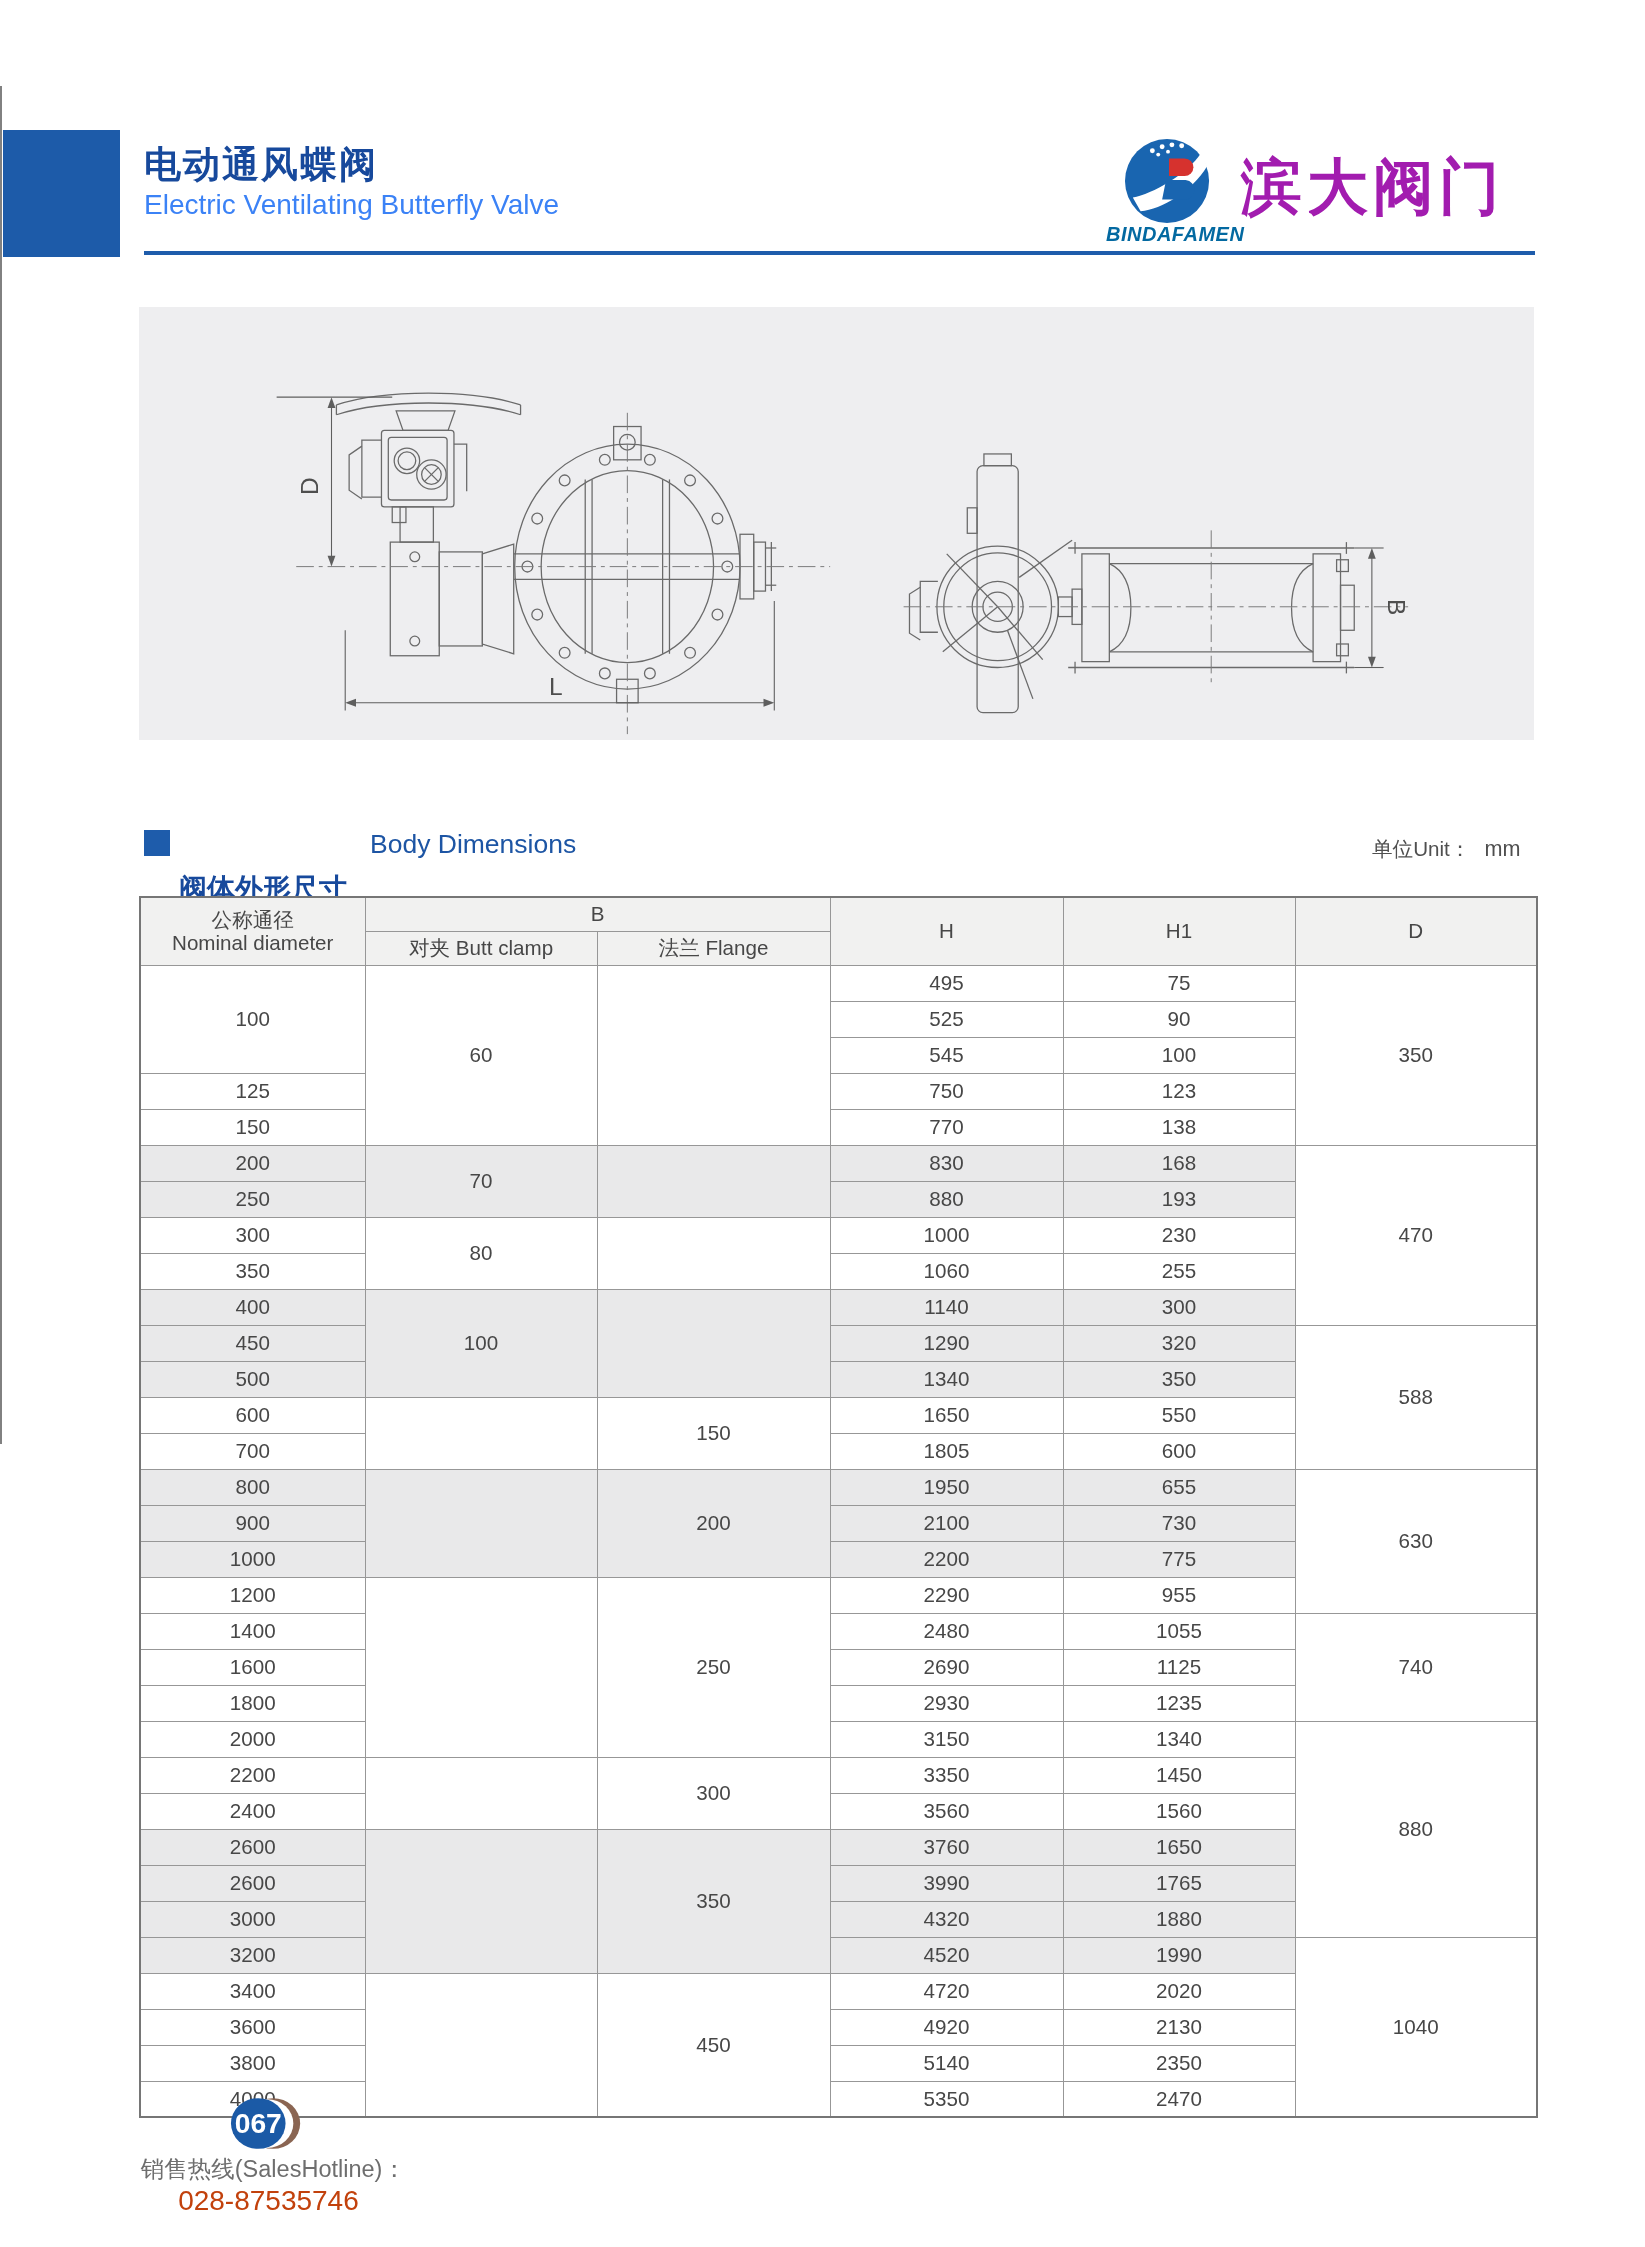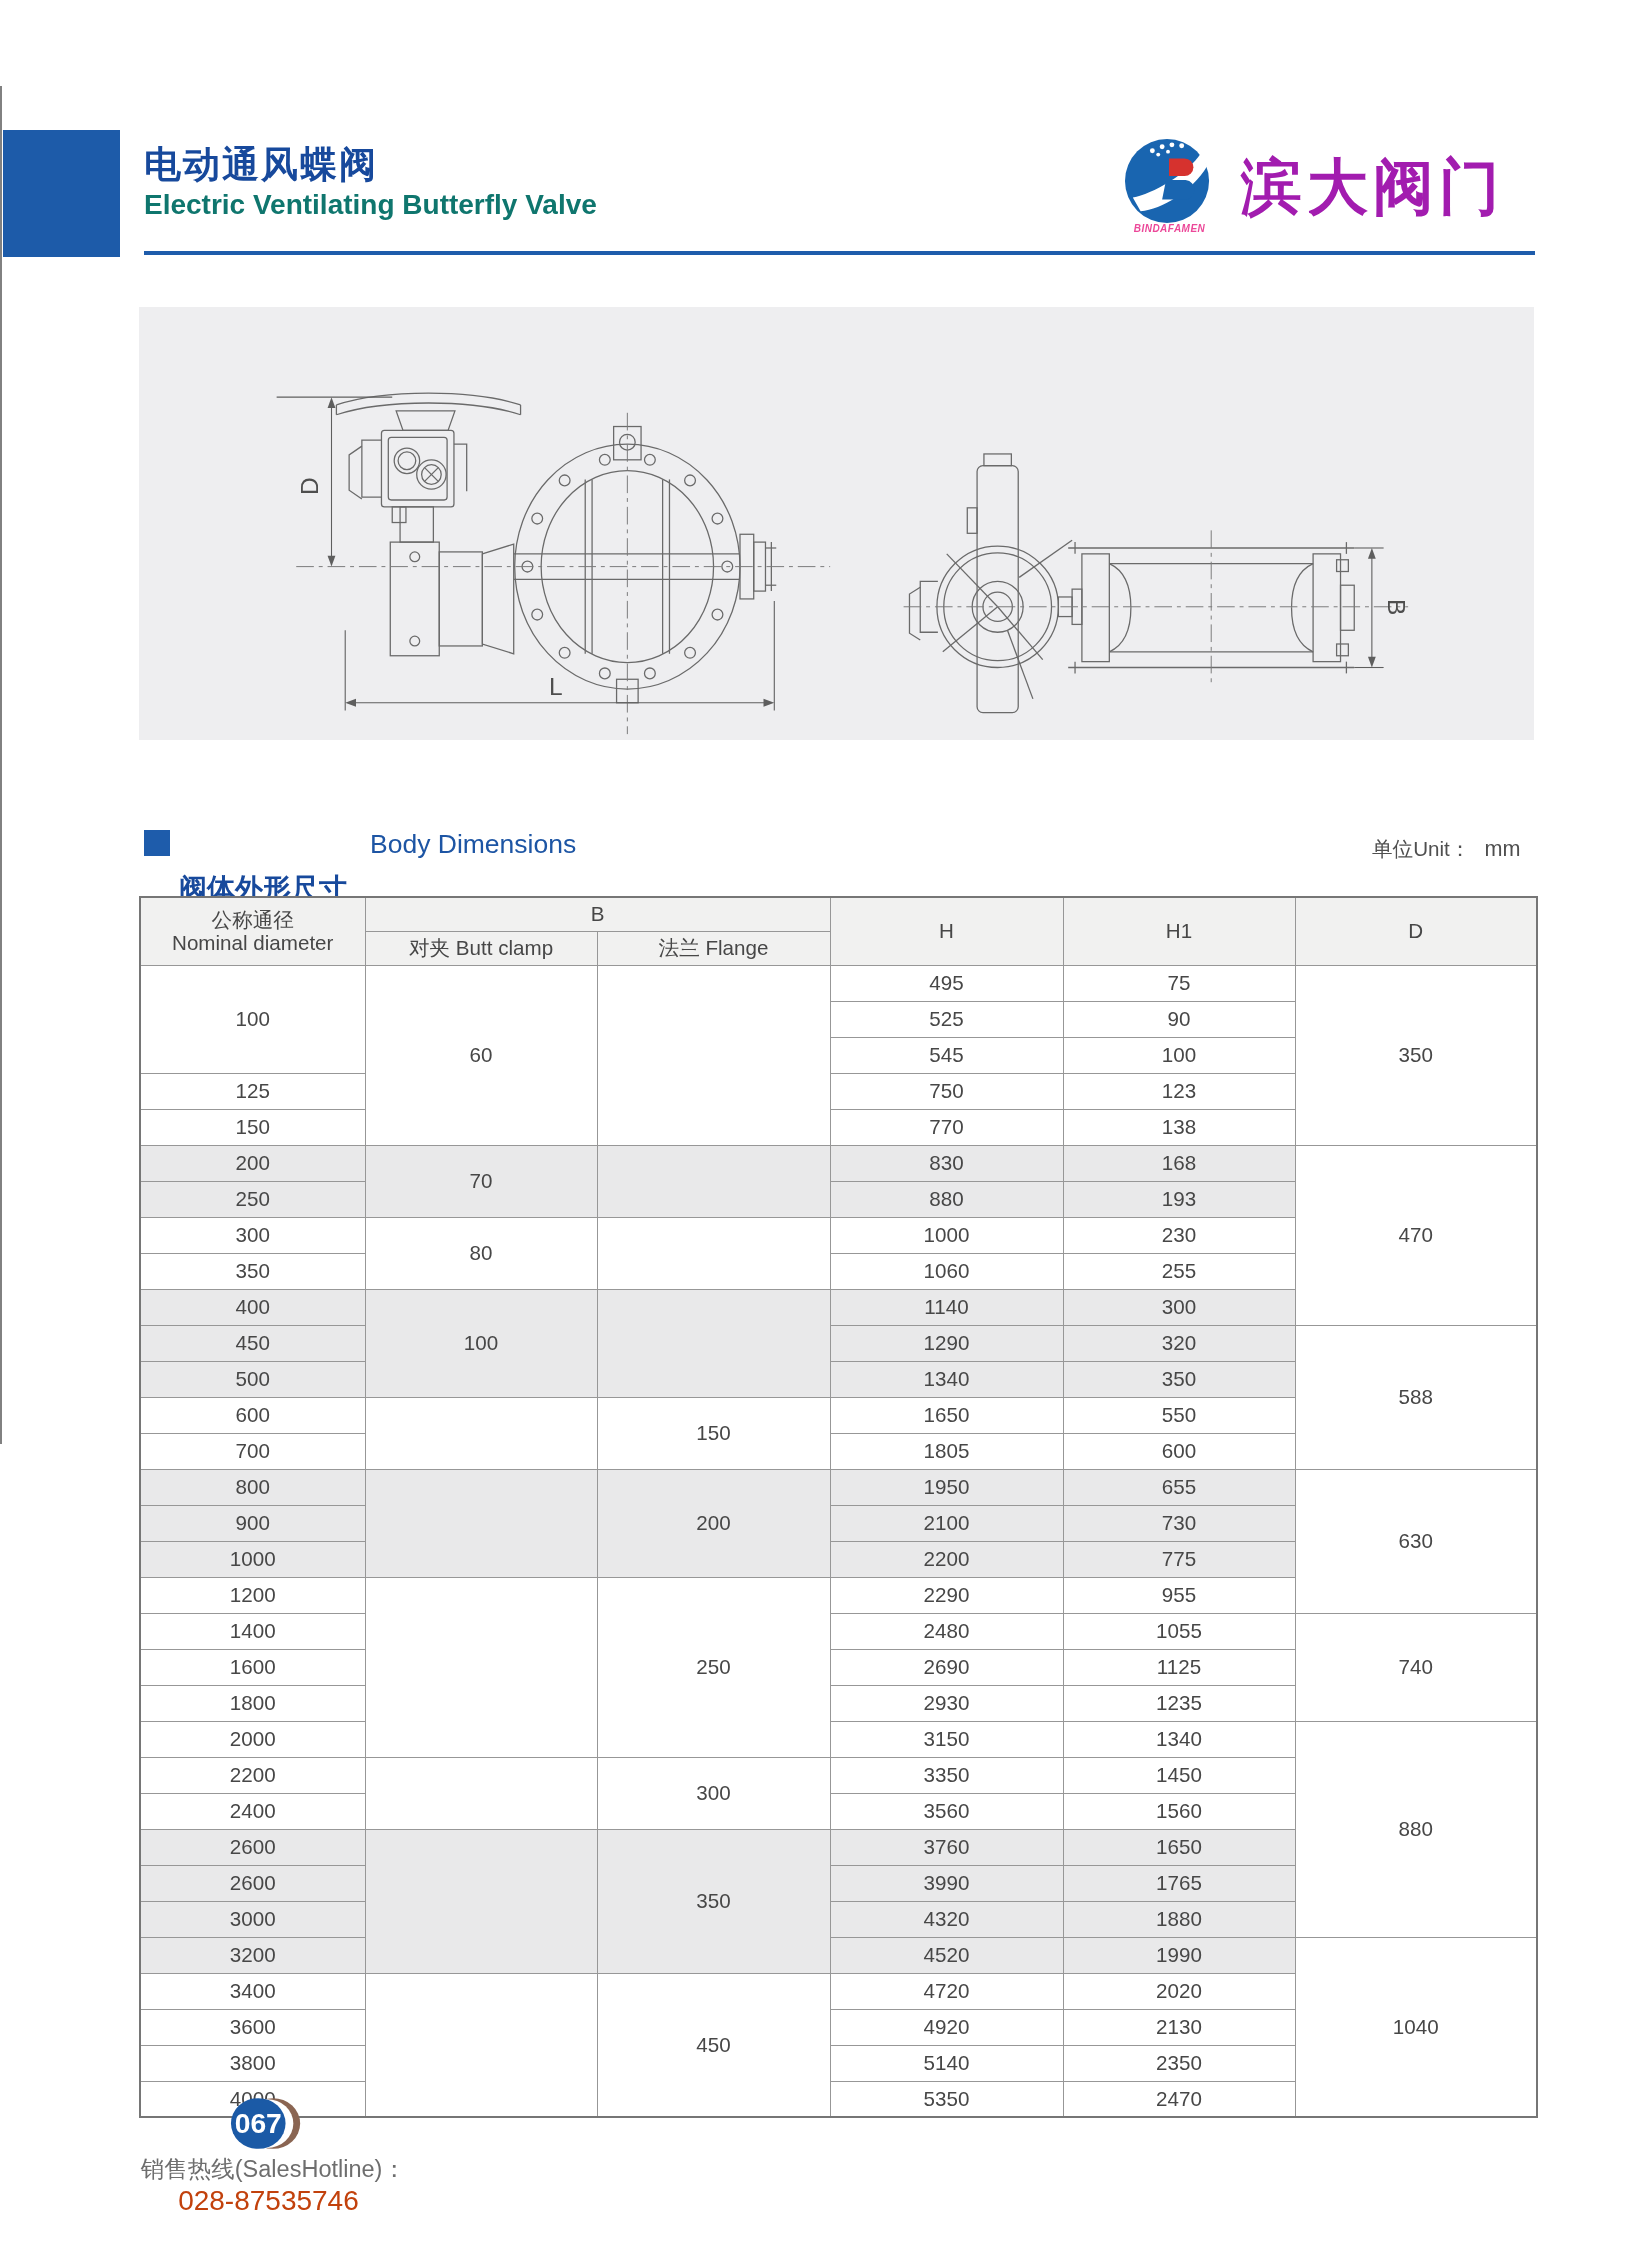--- a/index.html
+++ b/index.html
@@ -6,26 +6,26 @@
   html,body { background:#ffffff; }
   #page {
     position:relative; width:1623px; height:2247px; background:#ffffff;
     font-family:"Liberation Sans", sans-serif; overflow:hidden;
   }
   .edge-line { position:absolute; left:0; top:86px; width:2px; height:1358px; background:#575757; opacity:.75; }
 
   
   .blue-block { position:absolute; left:2.9px; top:130px; width:117px; height:127px; background:#1d5ba9; }
   .title-zh { position:absolute; left:144px; top:140px; font-size:37px; font-weight:bold; color:#17499c; letter-spacing:2px; }
-  .title-en { position:absolute; left:144px; top:189px; font-size:28px; color:#0f766e;font-weight:bold; }
+  .title-en { position:absolute; left:144px; top:189px; font-size:28px; color:#3b82f6; }
   .head-rule { position:absolute; left:144px; top:251px; width:1391px; height:3.9px; background:#1e5cab; }
 
   .logo-mark { position:absolute; left:1123px; top:137px; }
   .logo-sub { position:absolute; left:1106px; top:223px; width:127px; text-align:center;
-              font-size:10px; font-weight:bold; font-style:italic; color:#ec4899; letter-spacing:0.5px; }
+              font-size:20px; font-weight:bold; font-style:italic; color:#0369a1; letter-spacing:0.5px; }
   .brand-zh { position:absolute; left:1241px; top:147px; font-size:61px; font-weight:bold;
               color:#a21caf; letter-spacing:4.9px; }
 
   
   .panel { position:absolute; left:139px; top:307px; width:1395px; height:433px; background:#eeeef0; }
   .panel svg { display:block; }
   .dim-label { font-size:25px; fill:#4e4e4e; font-family:"Liberation Sans", sans-serif; }
 
   
   .sec-square { position:absolute; left:144px; top:830px; width:25.5px; height:25.5px; background:#1e5cab; }

